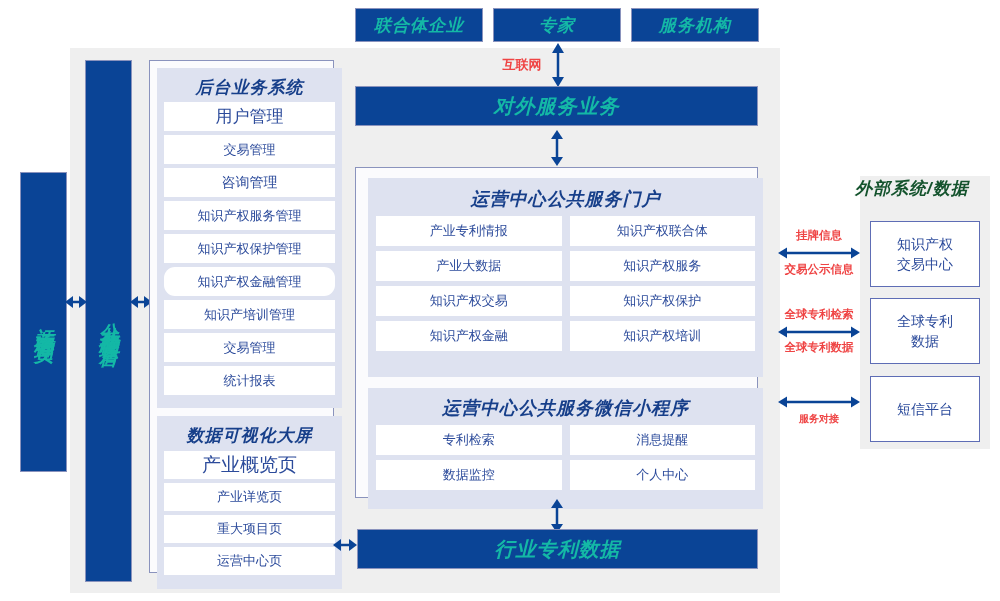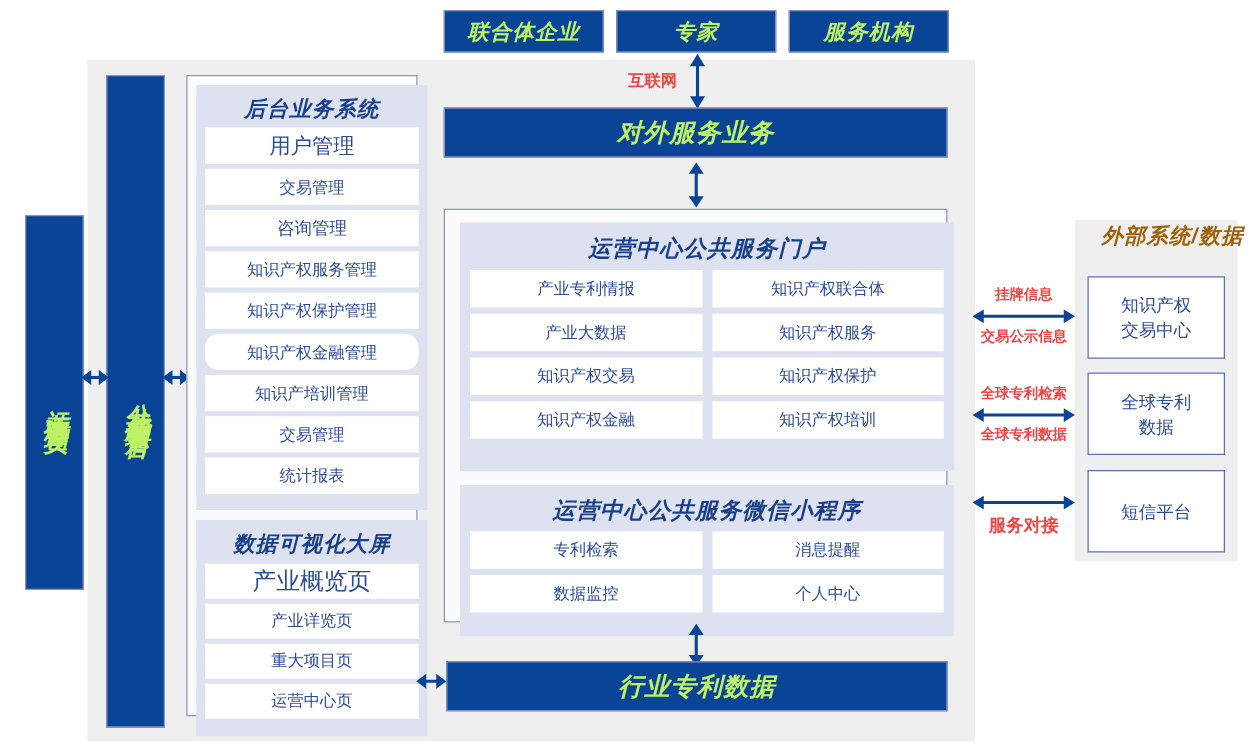--- a/index.html
+++ b/index.html
@@ -8,21 +8,21 @@
     background:#ffffff;
     font-family:"Liberation Sans","DejaVu Sans",sans-serif;
     position:relative;overflow:hidden;
   }
   .abs{position:absolute;box-sizing:border-box;}
 
   
   .navy{
     background:#0a4496;
     border:1px solid #8a93bd;
-    color:#bef264;
+    color:#14b8a6;
     font-weight:bold;font-style:italic;
     display:flex;align-items:center;justify-content:center;
     text-align:center;
     letter-spacing:1px;
   }
   .navy.vert{
     writing-mode:vertical-rl;
     letter-spacing:3px;
   }
 
@@ -51,22 +51,22 @@
   .cell{
     background:#ffffff;
     color:#2c4b9b;
     display:flex;align-items:center;justify-content:center;
     text-align:center;
   }
 
   
   .extstage{background:#efefef;}
   .ext-title{
-    color:#a16207;font-weight:bold;font-style:italic;
-    text-align:right;letter-spacing:1px;
+    color:#14532d;font-weight:bold;font-style:italic;
+    text-align:left;letter-spacing:1px;
   }
   .extbox{
     background:#ffffff;border:1px solid #5e6db5;
     color:#2c4b9b;
     display:flex;align-items:center;justify-content:center;
     text-align:center;line-height:1.45;
   }
 
   .edge-label{
     color:#ef4444;font-weight:bold;
@@ -255,13 +255,13 @@
 </div>
 <div class="abs edge-label" style="left:772px;top:340px;width:94px;font-size:11.5px;">全球专利数据</div>
 
 <div class="abs" style="left:778px;top:394px;width:82px;height:16px;">
   <svg width="82" height="16" viewBox="0 0 82 16">
     <line x1="6" y1="8" x2="76" y2="8" stroke="#0a4496" stroke-width="2.5"></line>
     <polygon points="0,8 9,2.5 9,13.5" fill="#0a4496"></polygon>
     <polygon points="82,8 73,2.5 73,13.5" fill="#0a4496"></polygon>
   </svg>
 </div>
-<div class="abs edge-label" style="left:778px;top:412px;width:82px;font-size:14px;">服务对接</div>
+<div class="abs edge-label" style="left:778px;top:412px;width:82px;font-size:10px;">服务对接</div>
 
 </body></html>

